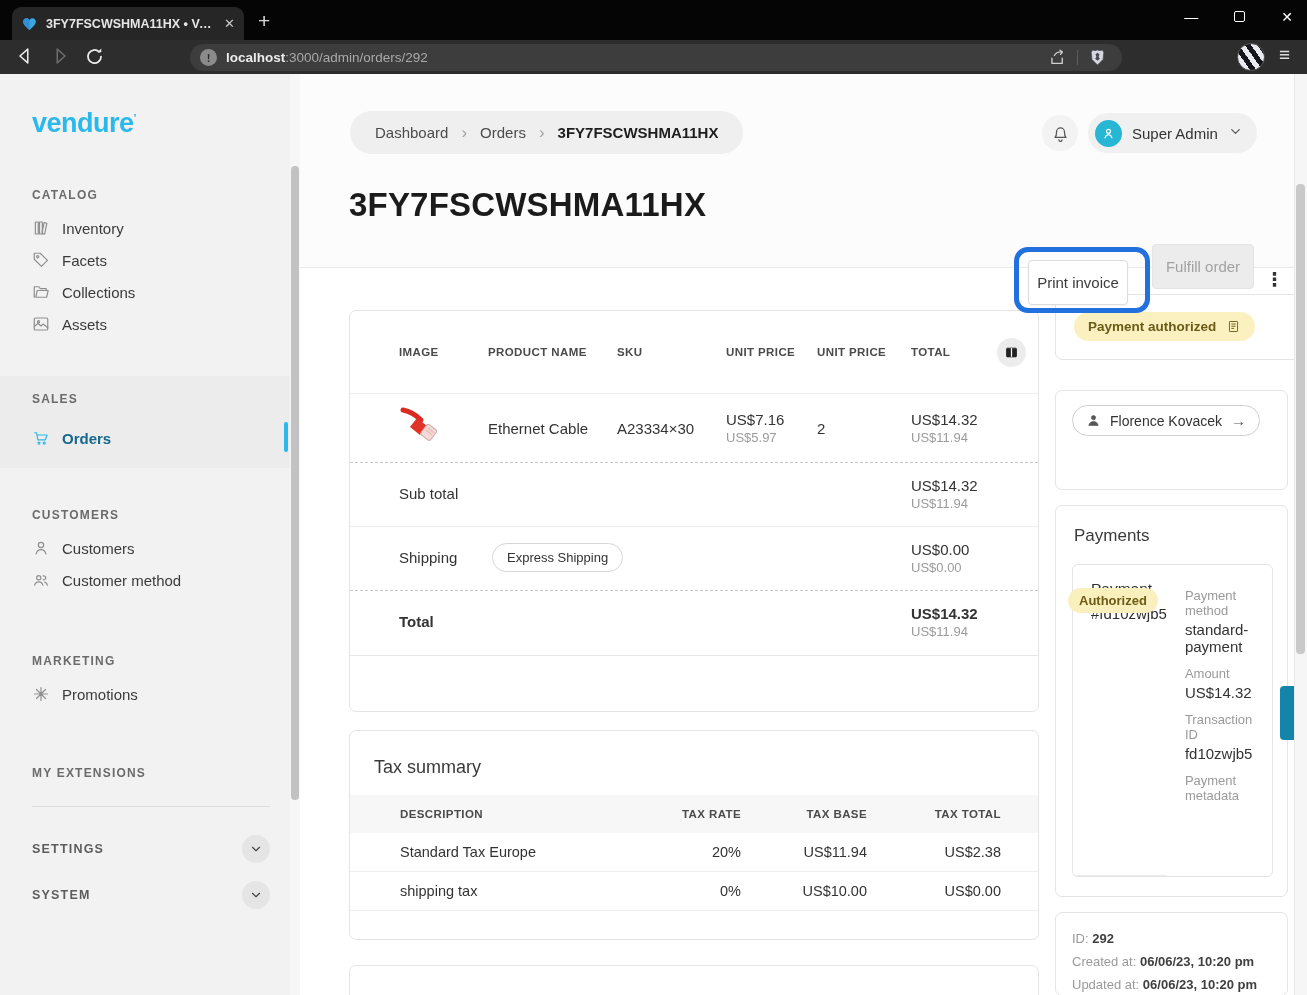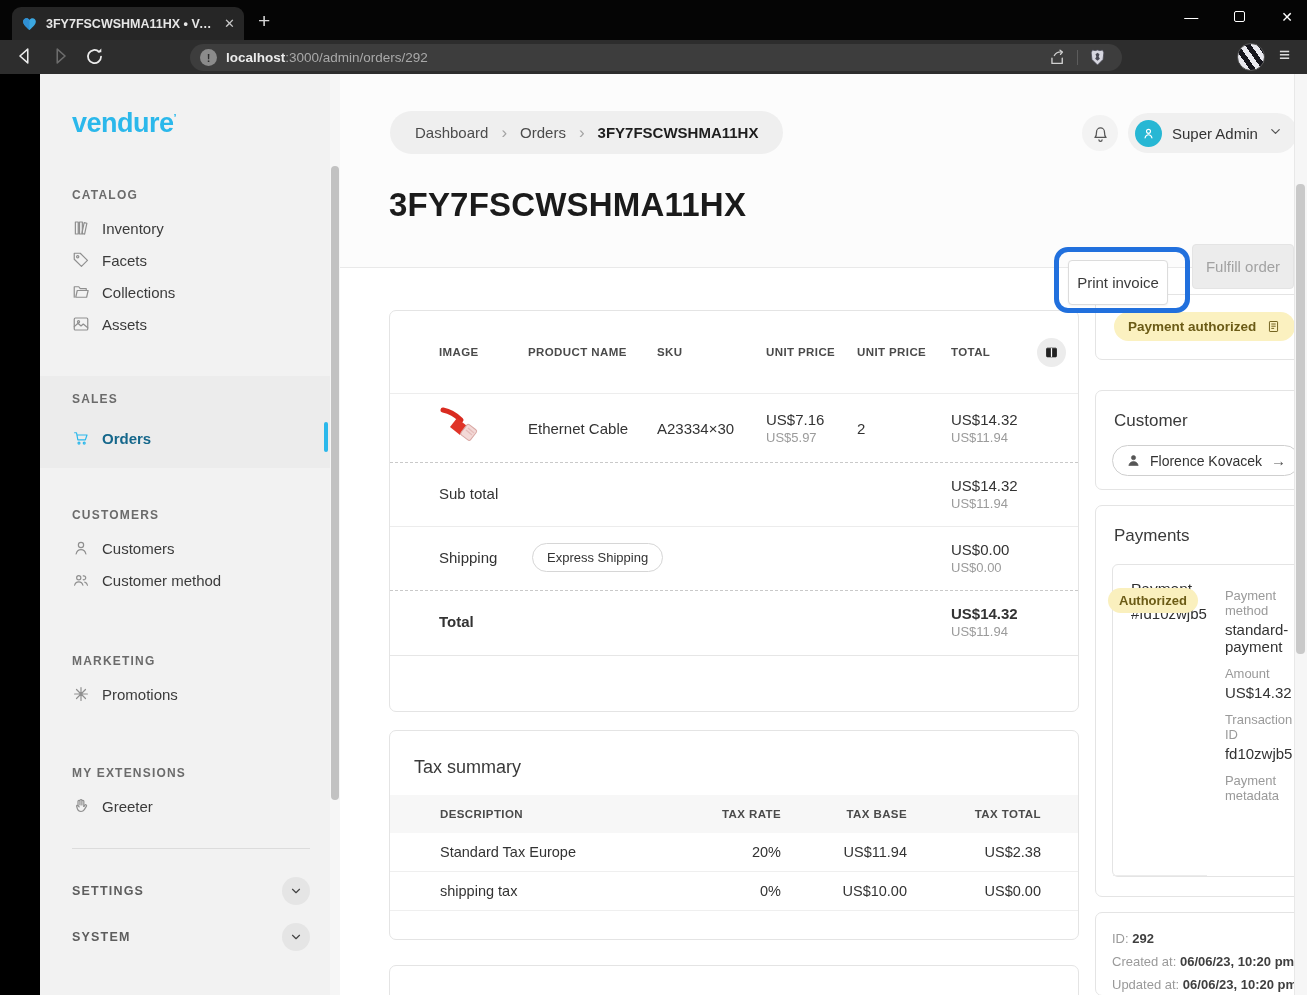--- a/index.html
+++ b/index.html
@@ -29,21 +29,21 @@
     font-size:11px; font-weight:700; display:flex; align-items:center; justify-content:center; margin-right:9px; }
   .url { font-size:13.5px; color:#a9a9a9; flex:1; white-space:nowrap; }
   .url b { color:#ececec; font-weight:700; }
   .bar-right { display:flex; align-items:center; gap:10px; margin-right:5px; }
   .vdiv { width:1px; height:15px; background:#5c5c5c; }
   .avatar-stripes { position:absolute; left:1237px; top:3px; width:28px; height:28px; border-radius:50%;
     background:repeating-linear-gradient(55deg,#15151c 0 5px,#e9e9ef 5px 10px); border:1px solid #555; }
   .menu-btn { position:absolute; left:1279px; top:4px; color:#dcdcdc; font-size:19px; font-weight:700; letter-spacing:-1px; }
 
   
-  .app { display:flex; height:921px; background:#701a75;margin-left:40px; }
+  .app { display:flex; height:921px; background:#701a75; }
   .sidebar { position:relative; width:300px; background:#f2f2f2; flex:0 0 auto; }
   .logo { padding:34px 0 0 32px; font-size:27px; font-weight:700; color:#2bb8eb; letter-spacing:-0.5px; }
   .logo sup { font-size:11px; }
   .nav-label { margin:0 0 10px 32px; font-size:12px; font-weight:600; letter-spacing:1.2px; color:#6b6b6b; }
   .nav-sec { margin-top:0; }
   .nav-sec.catalog { margin-top:49px; }
   .nav-item { height:32px; display:flex; align-items:center; gap:12px; padding-left:32px;
     font-size:15px; color:#3b3b3b; cursor:pointer; }
   .nav-item svg { width:18px; height:18px; stroke:#8f8f8f; fill:none; stroke-width:1.6;
     stroke-linecap:round; stroke-linejoin:round; flex:0 0 auto; }
@@ -288,27 +288,20 @@
         <div class="nav-item">
           <svg viewBox="0 0 24 24">
               <path d="M12 3.5v17M3.5 12h17M6 6l12 12M18 6L6 18"></path>
             </svg>
           <span>Promotions</span>
         </div>
       </div>
 
       <div class="nav-sec sec-ext">
         <div class="nav-label">MY EXTENSIONS</div>
-        <div class="nav-item">
-          <svg viewBox="0 0 24 24">
-              <path d="M8 11.5V5.8a1.3 1.3 0 012.6 0v4.7M10.6 10.5V4.6a1.3 1.3 0 012.6 0v5.9M13.2 10.5V5.8a1.3 1.3 0 012.6 0v6.7"></path>
-              <path d="M15.8 12.5l1.4-1.8a1.3 1.3 0 012.1 1.5l-2.9 4.6c-1 1.6-2.3 2.5-4.4 2.5-2.7 0-4.2-1.3-4.8-3.4l-1-3.6c-.3-1 .9-1.7 1.7-.9l1.7 1.8"></path>
-            </svg>
-          <span>Greeter</span>
-        </div>
       </div>
 
       <div class="side-divider"></div>
 
       <div class="collapse-row">
         <span class="collapse-label">SETTINGS</span>
         <span class="chev-circle">
             <svg viewBox="0 0 24 24">
               <path d="M6 9l6 6 6-6"></path>
             </svg>
@@ -450,21 +443,20 @@
         <span class="state-badge">
           <span>Payment authorized</span>
           <svg viewBox="0 0 24 24">
               <rect x="5.5" y="4" width="13" height="16" rx="1"></rect>
               <path d="M8.5 8h7M8.5 11.5h7M8.5 15h4.5"></path>
             </svg>
         </span>
       </section>
 
       <section class="card card-cust">
-        <div class="panel-title">Customer</div>
         <span class="cust-pill">
           <svg viewBox="0 0 24 24">
               <circle cx="12" cy="7.5" r="3.4"></circle>
               <path d="M4.5 20c.8-4.2 3.8-6.3 7.5-6.3s6.7 2.1 7.5 6.3z"></path>
             </svg>
           <span>Florence Kovacek</span>
           <span class="cust-arrow">→</span>
         </span>
       </section>
 

